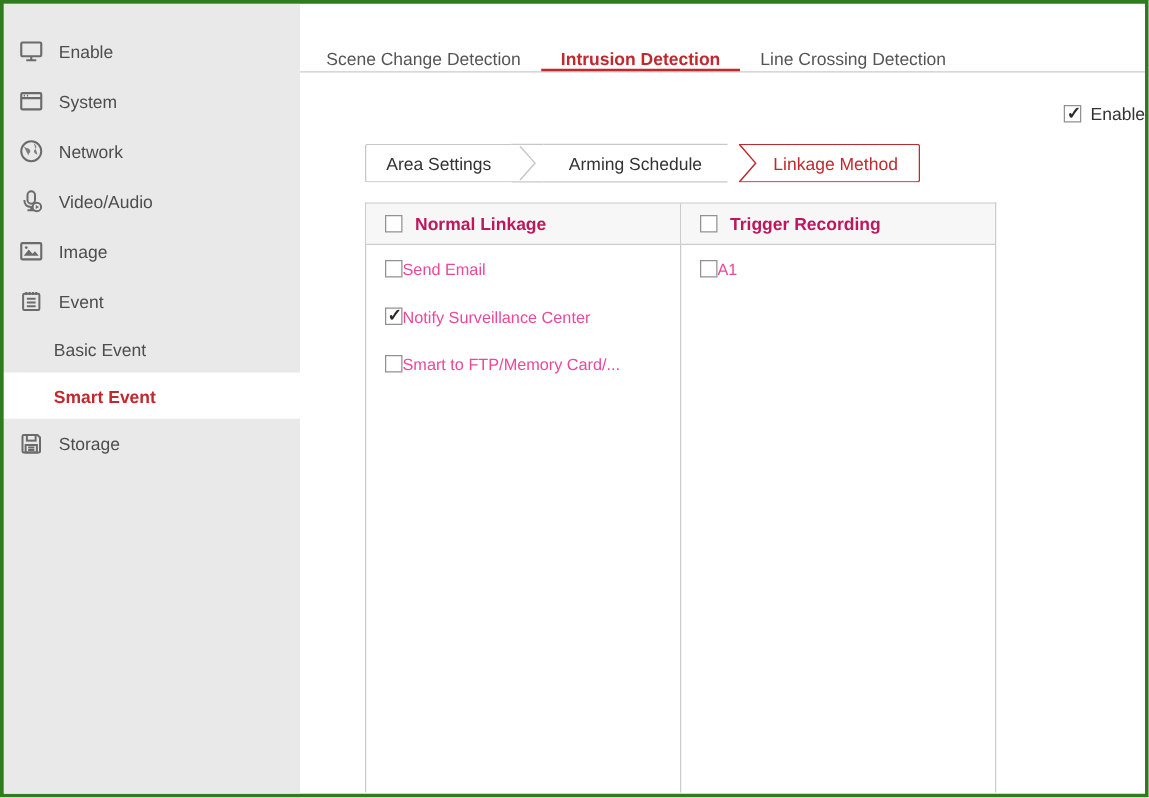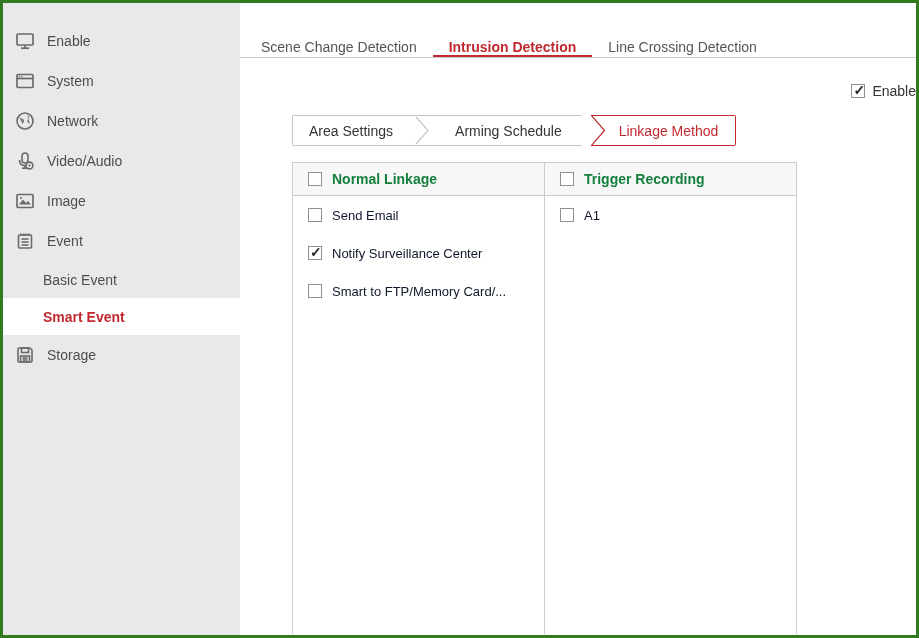--- a/index.html
+++ b/index.html
@@ -134,27 +134,27 @@
     border-bottom: none;
   }
   .tcol { flex: 1; display: flex; flex-direction: column; }
   .tcol.left { border-right: 1px solid #ccc; }
   .tcol-header {
     height: 33px; flex-shrink: 0;
     background: #f7f7f7;
     border-bottom: 1px solid #ccc;
     display: flex; align-items: center; gap: 10px;
     padding-left: 15px;
-    font-size: 14px; font-weight: bold; color: #15803d;
+    font-size: 14px; font-weight: bold; color: #be185d;
   }
   .trow {
     height: 38px; flex-shrink: 0;
-    display: flex; align-items: center; gap: 10px;
+    display: flex; align-items: center; 
     padding-left: 15px;
-    font-size: 13px; color: #0f172a;
+    font-size: 13px; color: #ec4899;
   }
   .trow:first-of-type { margin-top: 5px; }
 </style>
 </head>
 <body>
 
 <div class="frame">
 
   <aside class="sidebar">
 

